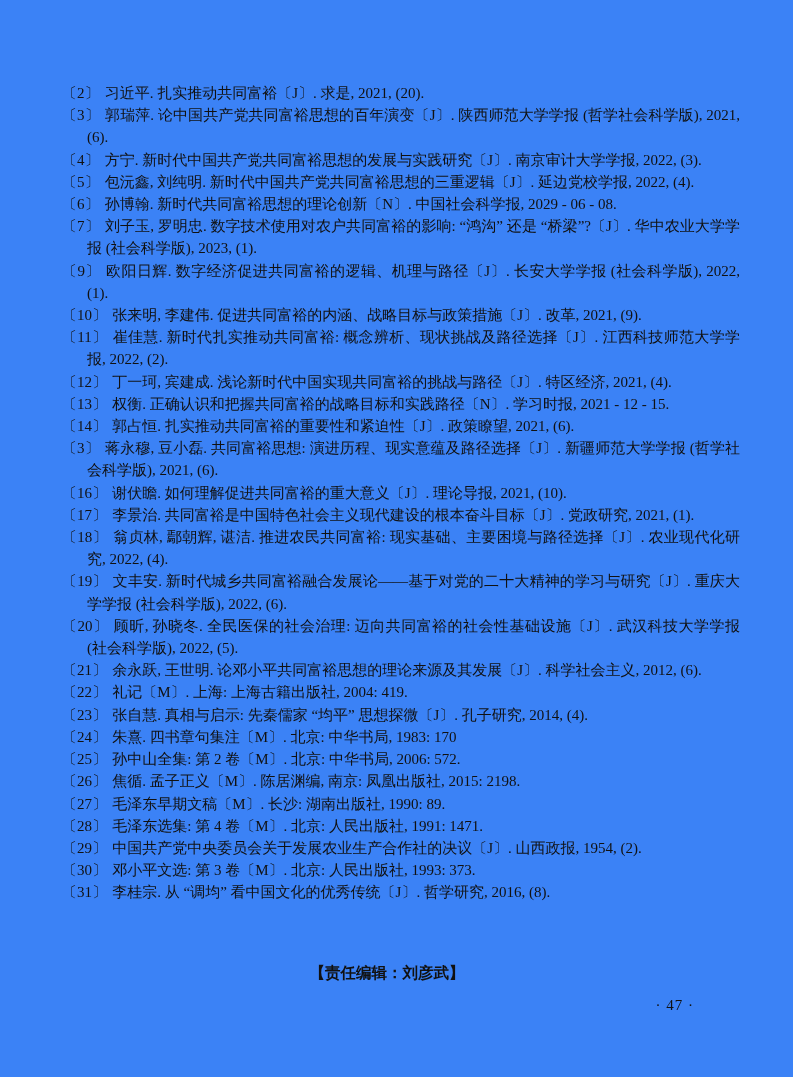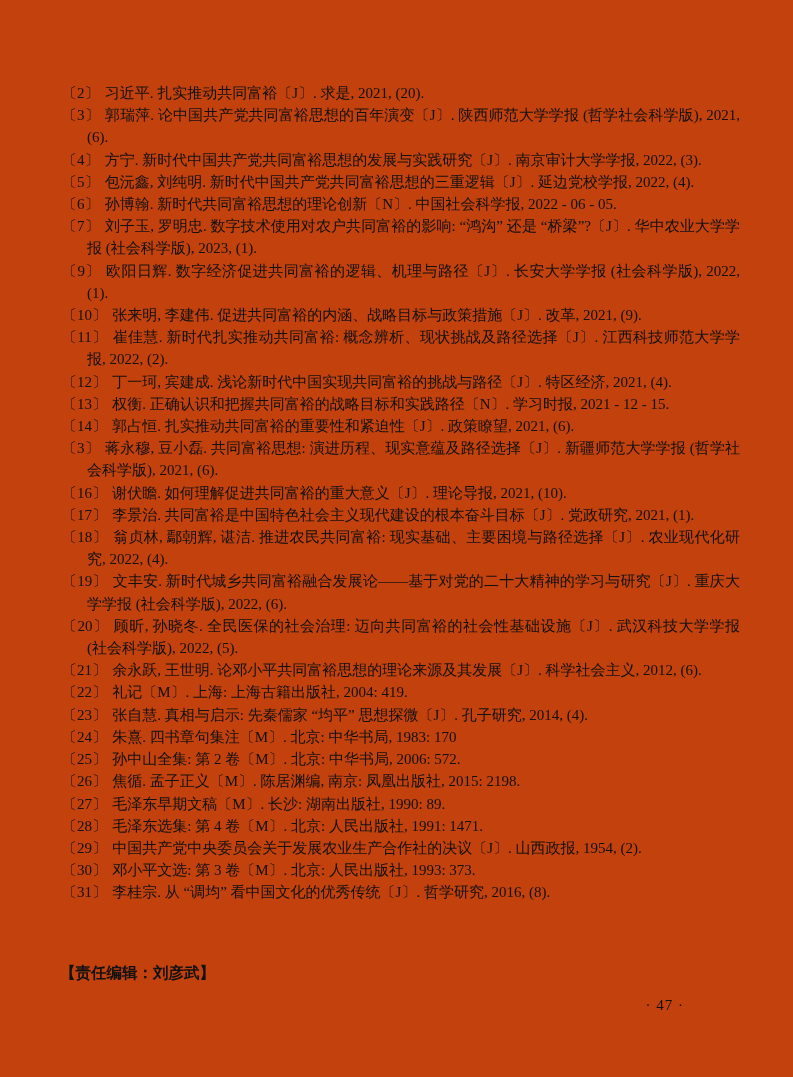--- a/index.html
+++ b/index.html
@@ -5,21 +5,21 @@
   html, body {
     margin: 0;
     padding: 0;
     background: #e8e8e8;
   }
   .page {
     position: relative;
     width: 793px;
     height: 1077px;
     margin: 0 auto;
-    background: #c2410c;
+    background: #3b82f6;
     color: #111111;
     font-family: "Liberation Serif", "DejaVu Serif", serif;
     font-size: 15px;
     line-height: 22.2px;
     overflow: hidden;
   }
   .refs {
     position: absolute;
     top: 82px;
     left: 62px;
@@ -31,30 +31,30 @@
     text-indent: -25px;
     word-break: break-all;
   }
   .ref-label {
     margin-right: 0.35em;
     white-space: nowrap;
   }
   .footer-editor {
     position: absolute;
     top: 962px;
-    left: 60px;
+    left: 77px;
     width: 620px;
-    text-align: left;
+    text-align: center;
     font-weight: bold;
     font-size: 15.5px;
   }
   .footer-pageno {
     position: absolute;
     top: 994px;
-    left: 62px;
+    left: 72px;
     width: 622px;
     text-align: right;
     font-size: 15px;
     letter-spacing: 1px;
   }
 </style>
 </head>
 <body>
 
 <div class="page">
@@ -62,21 +62,21 @@
   <div class="refs" id="refs-container">
 
   <div class="ref"><span class="ref-label">〔2〕</span><span class="ref-text">习近平. 扎实推动共同富裕〔J〕. 求是, 2021, (20).</span></div>
 
   <div class="ref"><span class="ref-label">〔3〕</span><span class="ref-text">郭瑞萍. 论中国共产党共同富裕思想的百年演变〔J〕. 陕西师范大学学报 (哲学社会科学版), 2021, (6).</span></div>
 
   <div class="ref"><span class="ref-label">〔4〕</span><span class="ref-text">方宁. 新时代中国共产党共同富裕思想的发展与实践研究〔J〕. 南京审计大学学报, 2022, (3).</span></div>
 
   <div class="ref"><span class="ref-label">〔5〕</span><span class="ref-text">包沅鑫, 刘纯明. 新时代中国共产党共同富裕思想的三重逻辑〔J〕. 延边党校学报, 2022, (4).</span></div>
 
-  <div class="ref"><span class="ref-label">〔6〕</span><span class="ref-text">孙博翰. 新时代共同富裕思想的理论创新〔N〕. 中国社会科学报, 2022 - 06 - 05.</span></div>
+  <div class="ref"><span class="ref-label">〔6〕</span><span class="ref-text">孙博翰. 新时代共同富裕思想的理论创新〔N〕. 中国社会科学报, 2029 - 06 - 08.</span></div>
 
   <div class="ref"><span class="ref-label">〔7〕</span><span class="ref-text">刘子玉, 罗明忠. 数字技术使用对农户共同富裕的影响: “鸿沟” 还是 “桥梁”?〔J〕. 华中农业大学学报 (社会科学版), 2023, (1).</span></div>
 
 
   <div class="ref"><span class="ref-label">〔9〕</span><span class="ref-text">欧阳日辉. 数字经济促进共同富裕的逻辑、机理与路径〔J〕. 长安大学学报 (社会科学版), 2022, (1).</span></div>
 
   <div class="ref"><span class="ref-label">〔10〕</span><span class="ref-text">张来明, 李建伟. 促进共同富裕的内涵、战略目标与政策措施〔J〕. 改革, 2021, (9).</span></div>
 
   <div class="ref"><span class="ref-label">〔11〕</span><span class="ref-text">崔佳慧. 新时代扎实推动共同富裕: 概念辨析、现状挑战及路径选择〔J〕. 江西科技师范大学学报, 2022, (2).</span></div>
 

